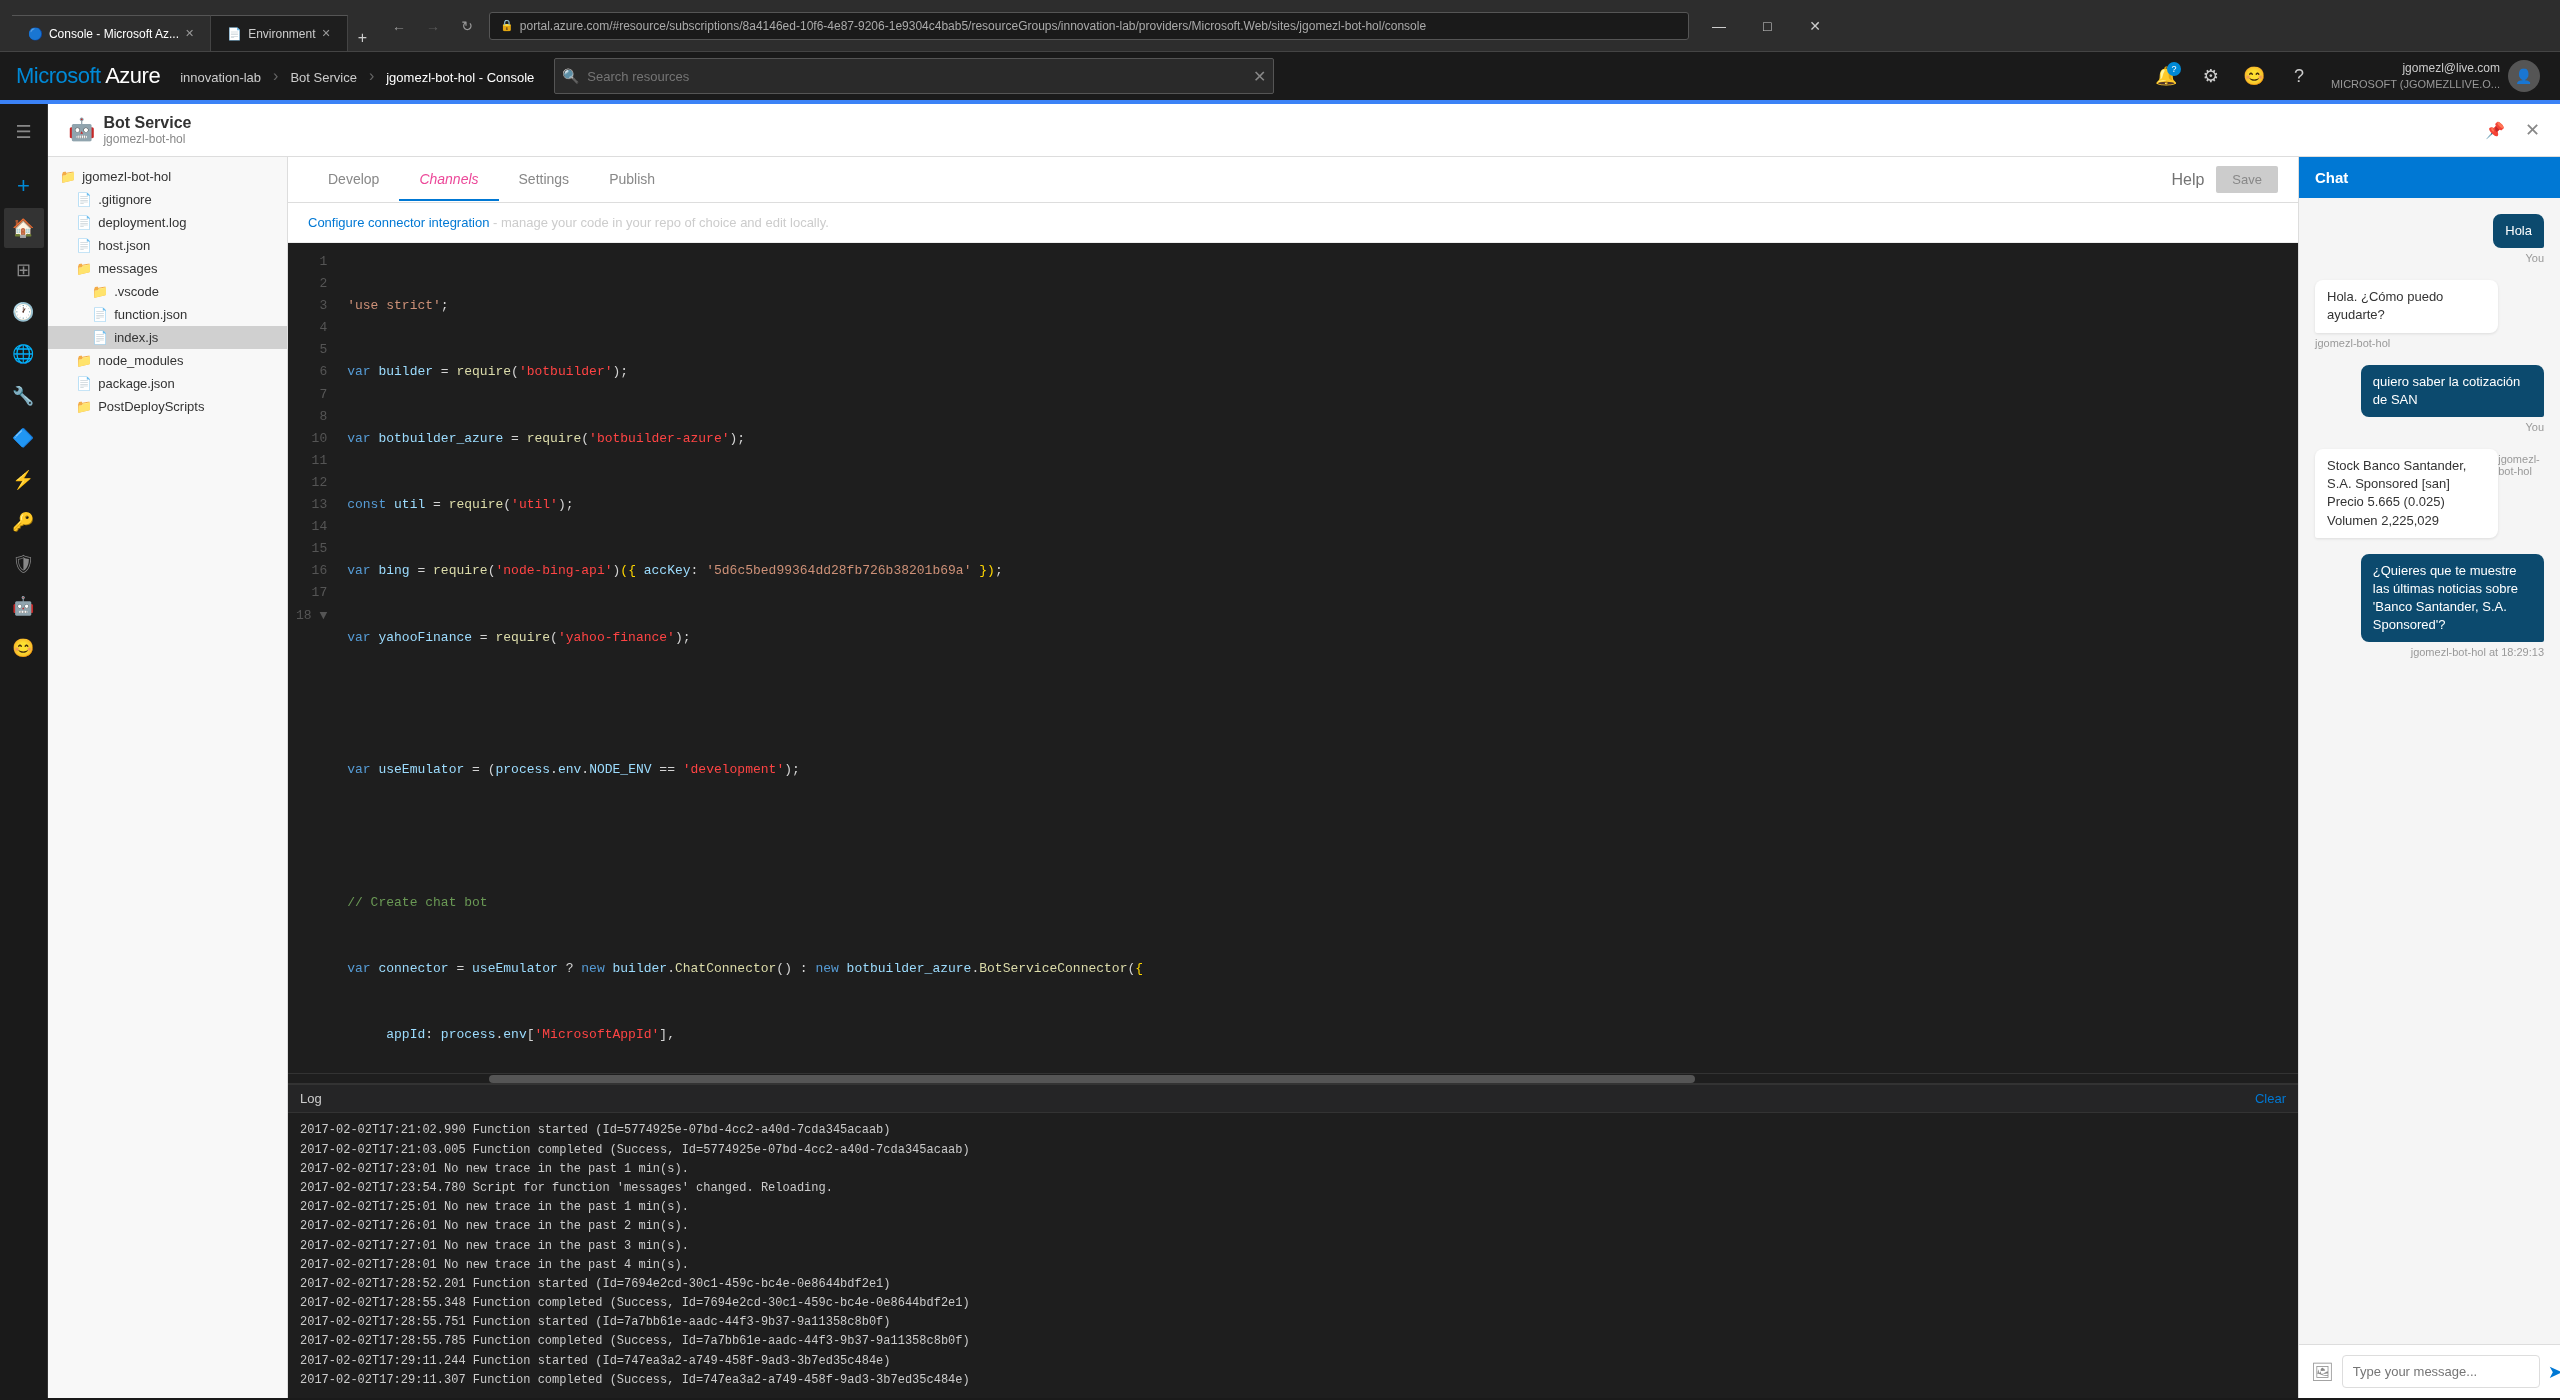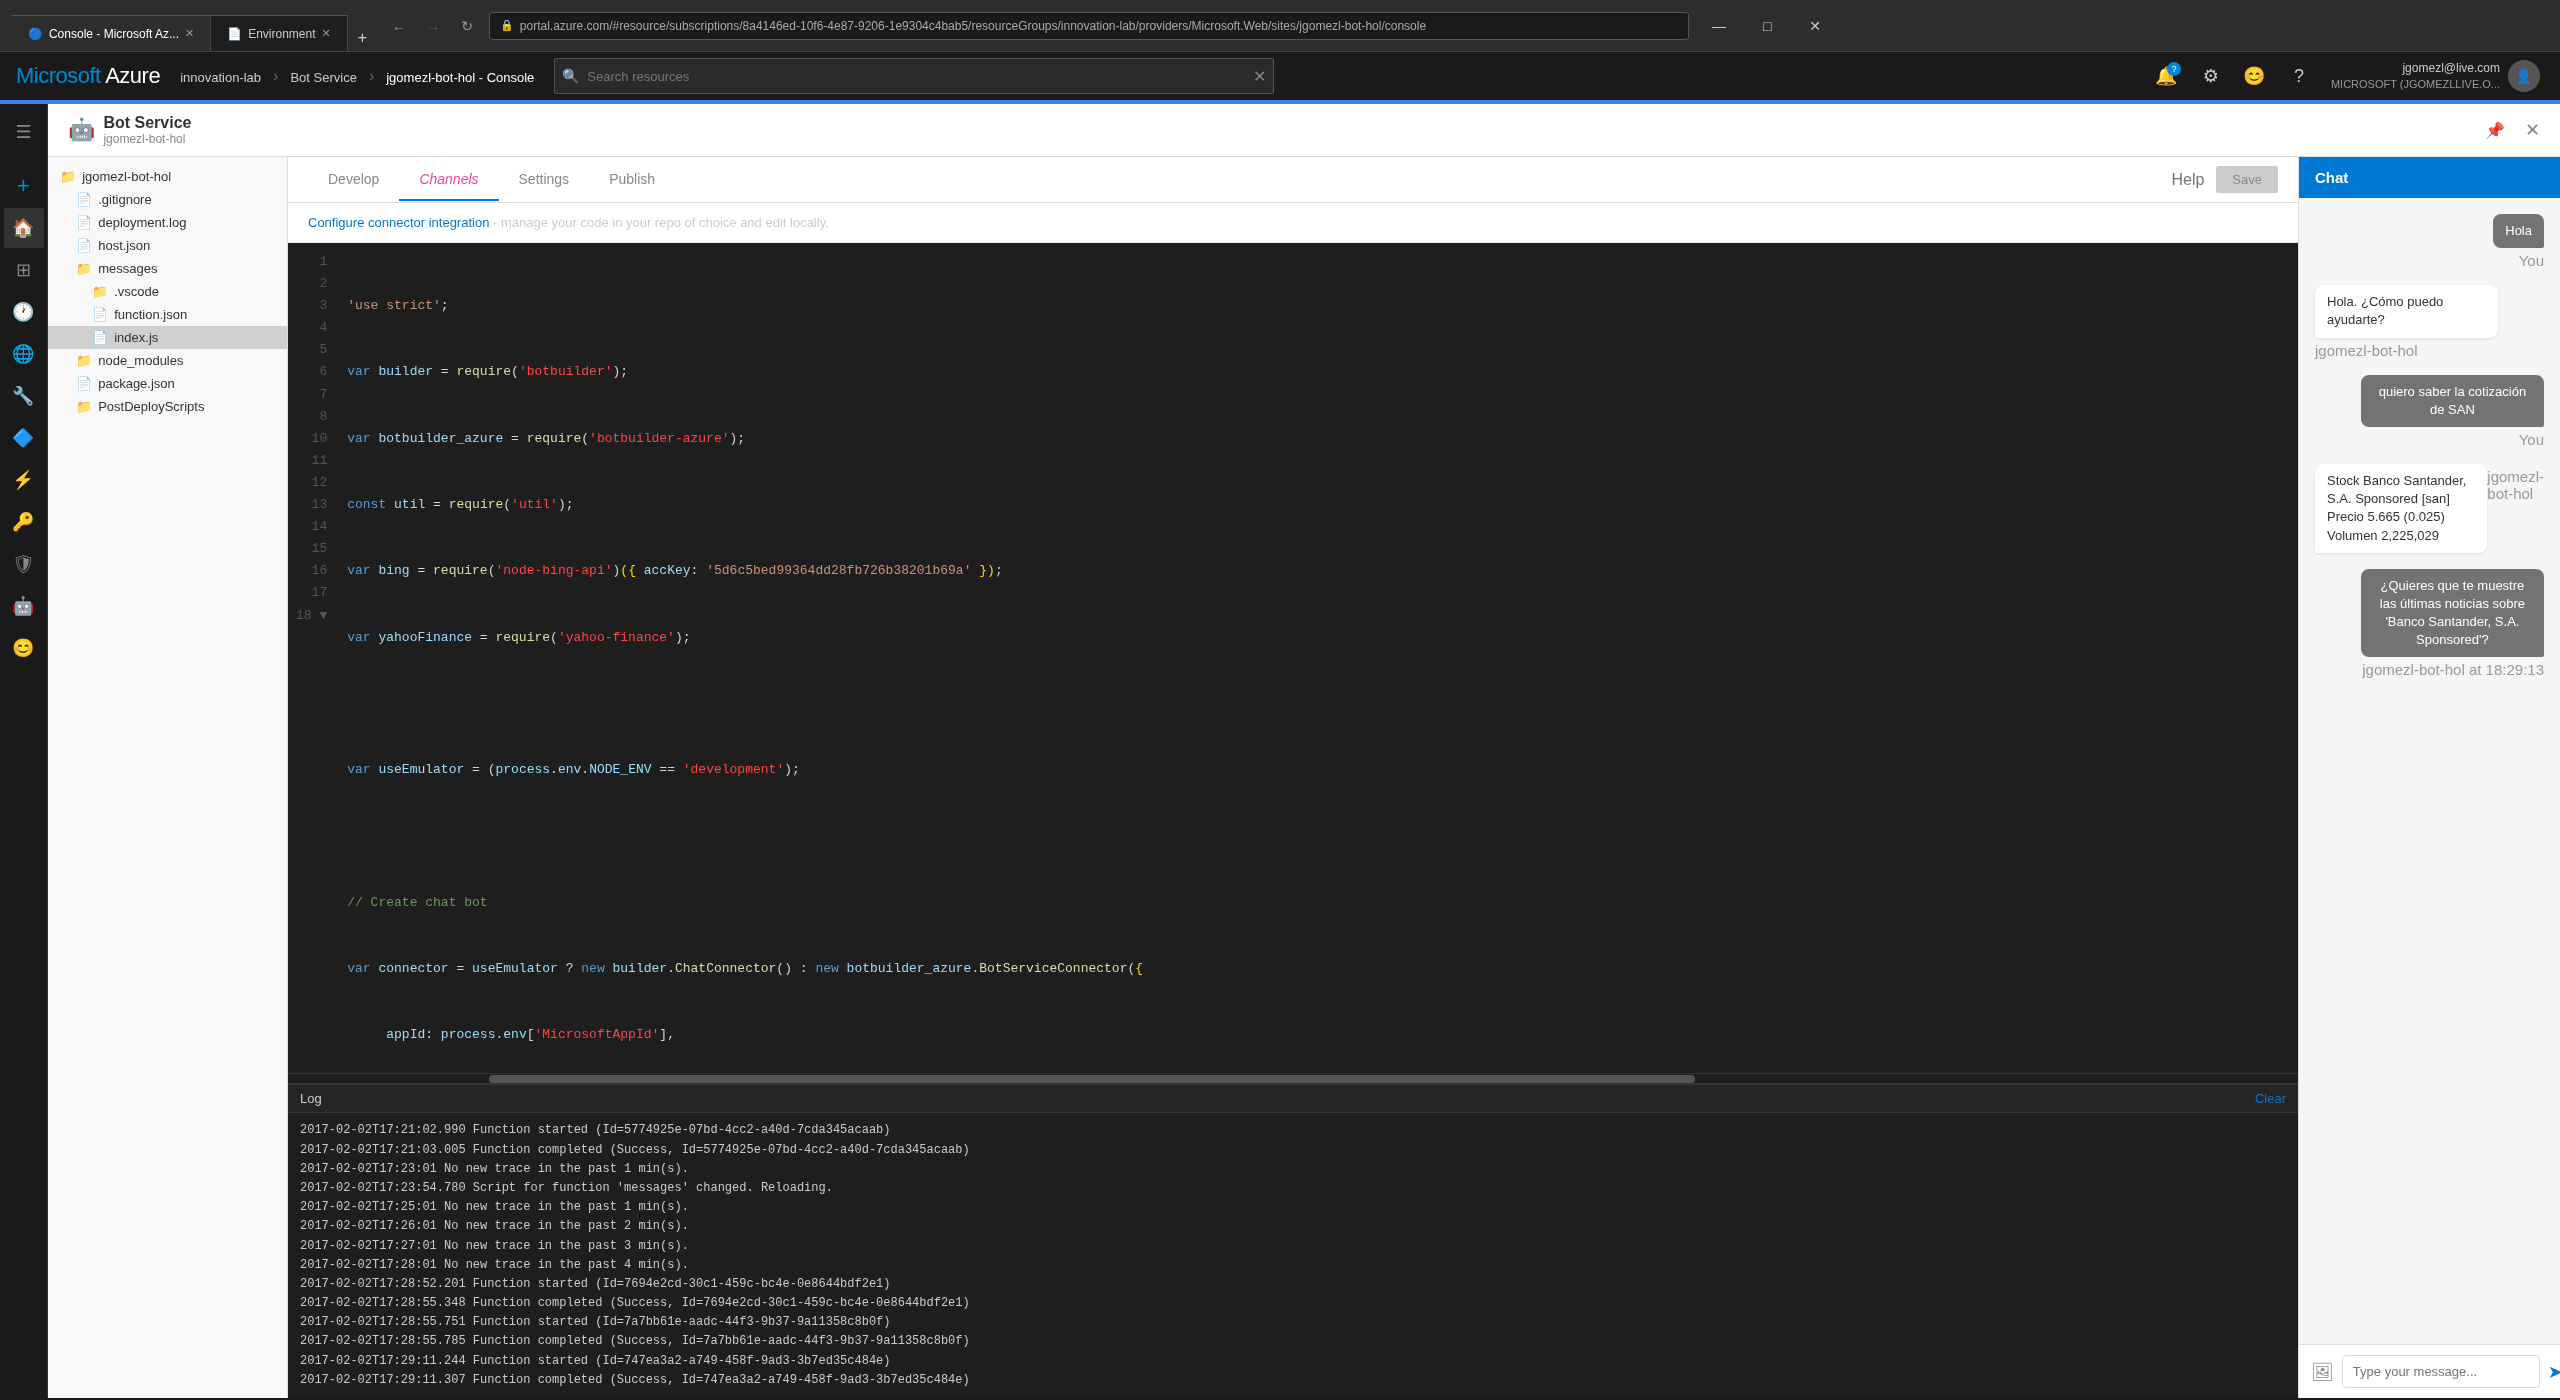--- a/index.html
+++ b/index.html
@@ -113,23 +113,23 @@
     .log-content { flex: 1; overflow-y: auto; padding: 8px 12px; font-family: 'Courier New', monospace; font-size: 12px; color: #ccc; line-height: 1.6; }
     .log-content::-webkit-scrollbar { width: 6px; }
     .log-content::-webkit-scrollbar-track { background: #1e1e1e; }
     .log-content::-webkit-scrollbar-thumb { background: #444; }
 
     
     .chat-panel { width: 262px; background: #fff; border-left: 1px solid #ddd; display: flex; flex-direction: column; flex-shrink: 0; }
     .chat-header { background: #0078d4; color: #fff; padding: 12px 16px; font-size: 15px; font-weight: 600; }
     .chat-messages { flex: 1; overflow-y: auto; padding: 16px; display: flex; flex-direction: column; gap: 16px; background: #f5f5f5; }
     .chat-bubble { max-width: 80%; border-radius: 8px; padding: 8px 12px; font-size: 13px; line-height: 1.4; }
-    .chat-bubble.user { background: #737373; color: #fff; align-self: flex-end; border-radius: 8px 8px 2px 8px; text-align: center; }
+    .chat-bubble.user { background: #0c4a6e; color: #fff; align-self: flex-end; border-radius: 8px 8px 2px 8px; }
     .chat-bubble.bot { background: #fff; color: #333; align-self: flex-start; border-radius: 8px 8px 8px 2px; box-shadow: 0 1px 3px rgba(0,0,0,0.1); }
-    .chat-sender { font-size: 15px; color: #999; margin-top: 4px; }
+    .chat-sender { font-size: 11px; color: #999; margin-top: 4px; }
     .chat-sender.right { text-align: right; }
     .chat-input-area { border-top: 1px solid #ddd; padding: 10px 12px; display: flex; align-items: center; gap: 8px; background: #fff; }
     .chat-input { flex: 1; border: 1px solid #ddd; border-radius: 4px; padding: 8px 10px; font-size: 13px; color: #333; outline: none; }
     .chat-image-btn { color: #888; font-size: 18px; cursor: pointer; }
     .chat-send-btn { color: #0078d4; font-size: 18px; cursor: pointer; }
 
     
     .horizontal-scroll { background: #1e1e1e; height: 10px; border-top: 1px solid #333; position: relative; }
     .h-scroll-thumb { position: absolute; top: 1px; left: 10%; width: 60%; height: 8px; background: #555; border-radius: 4px; }
   </style>

